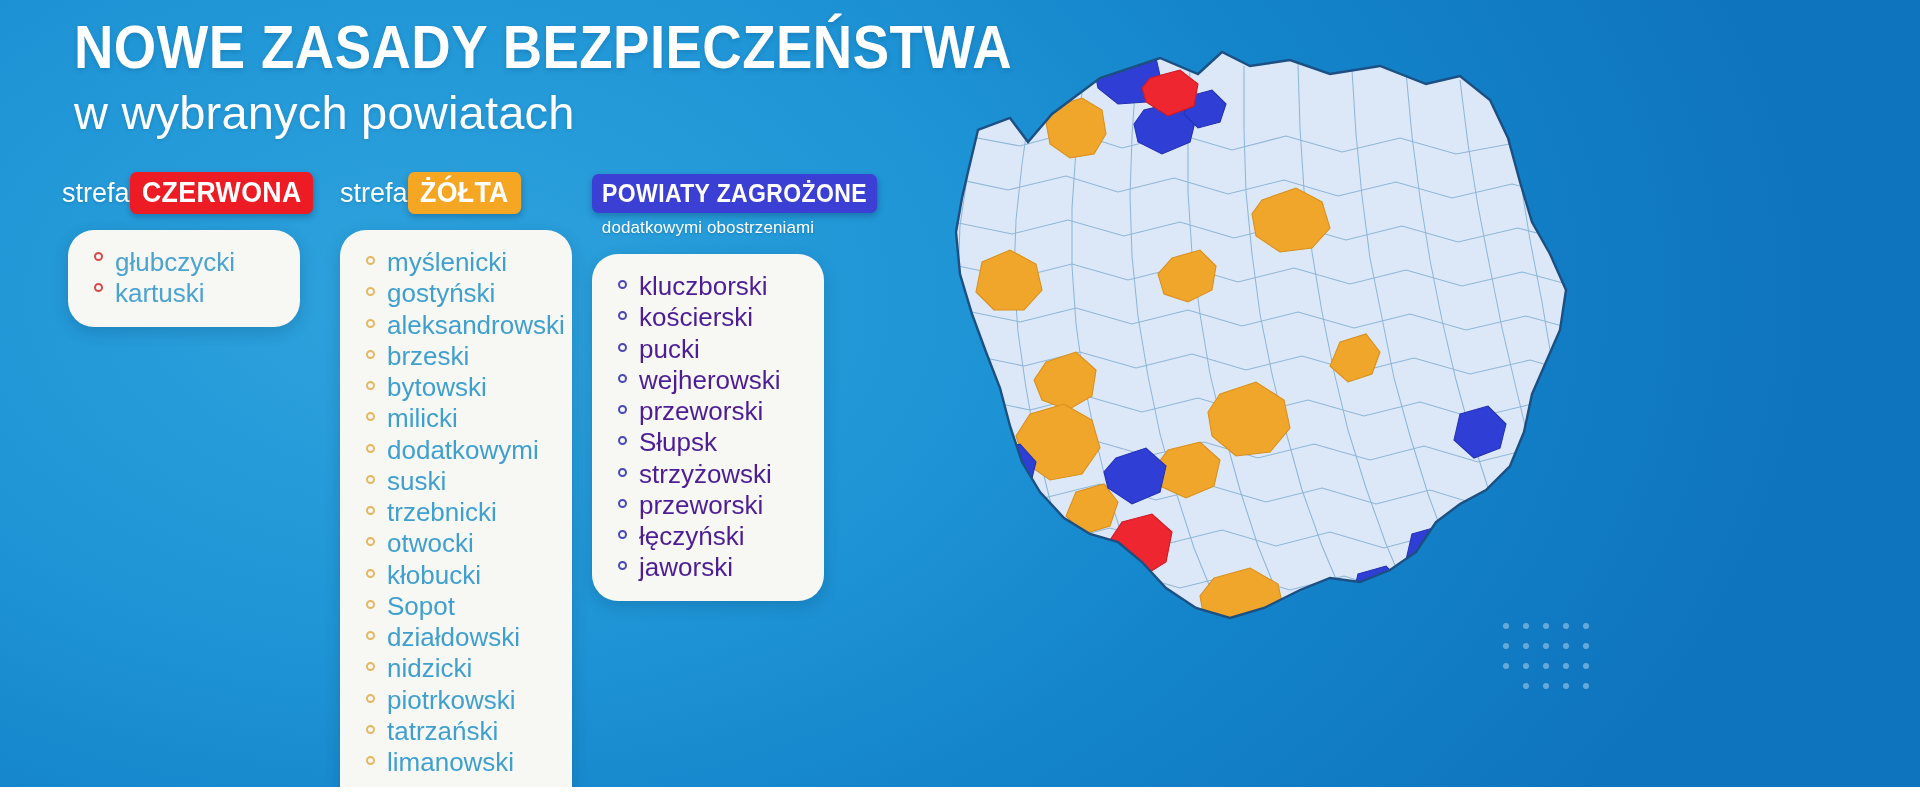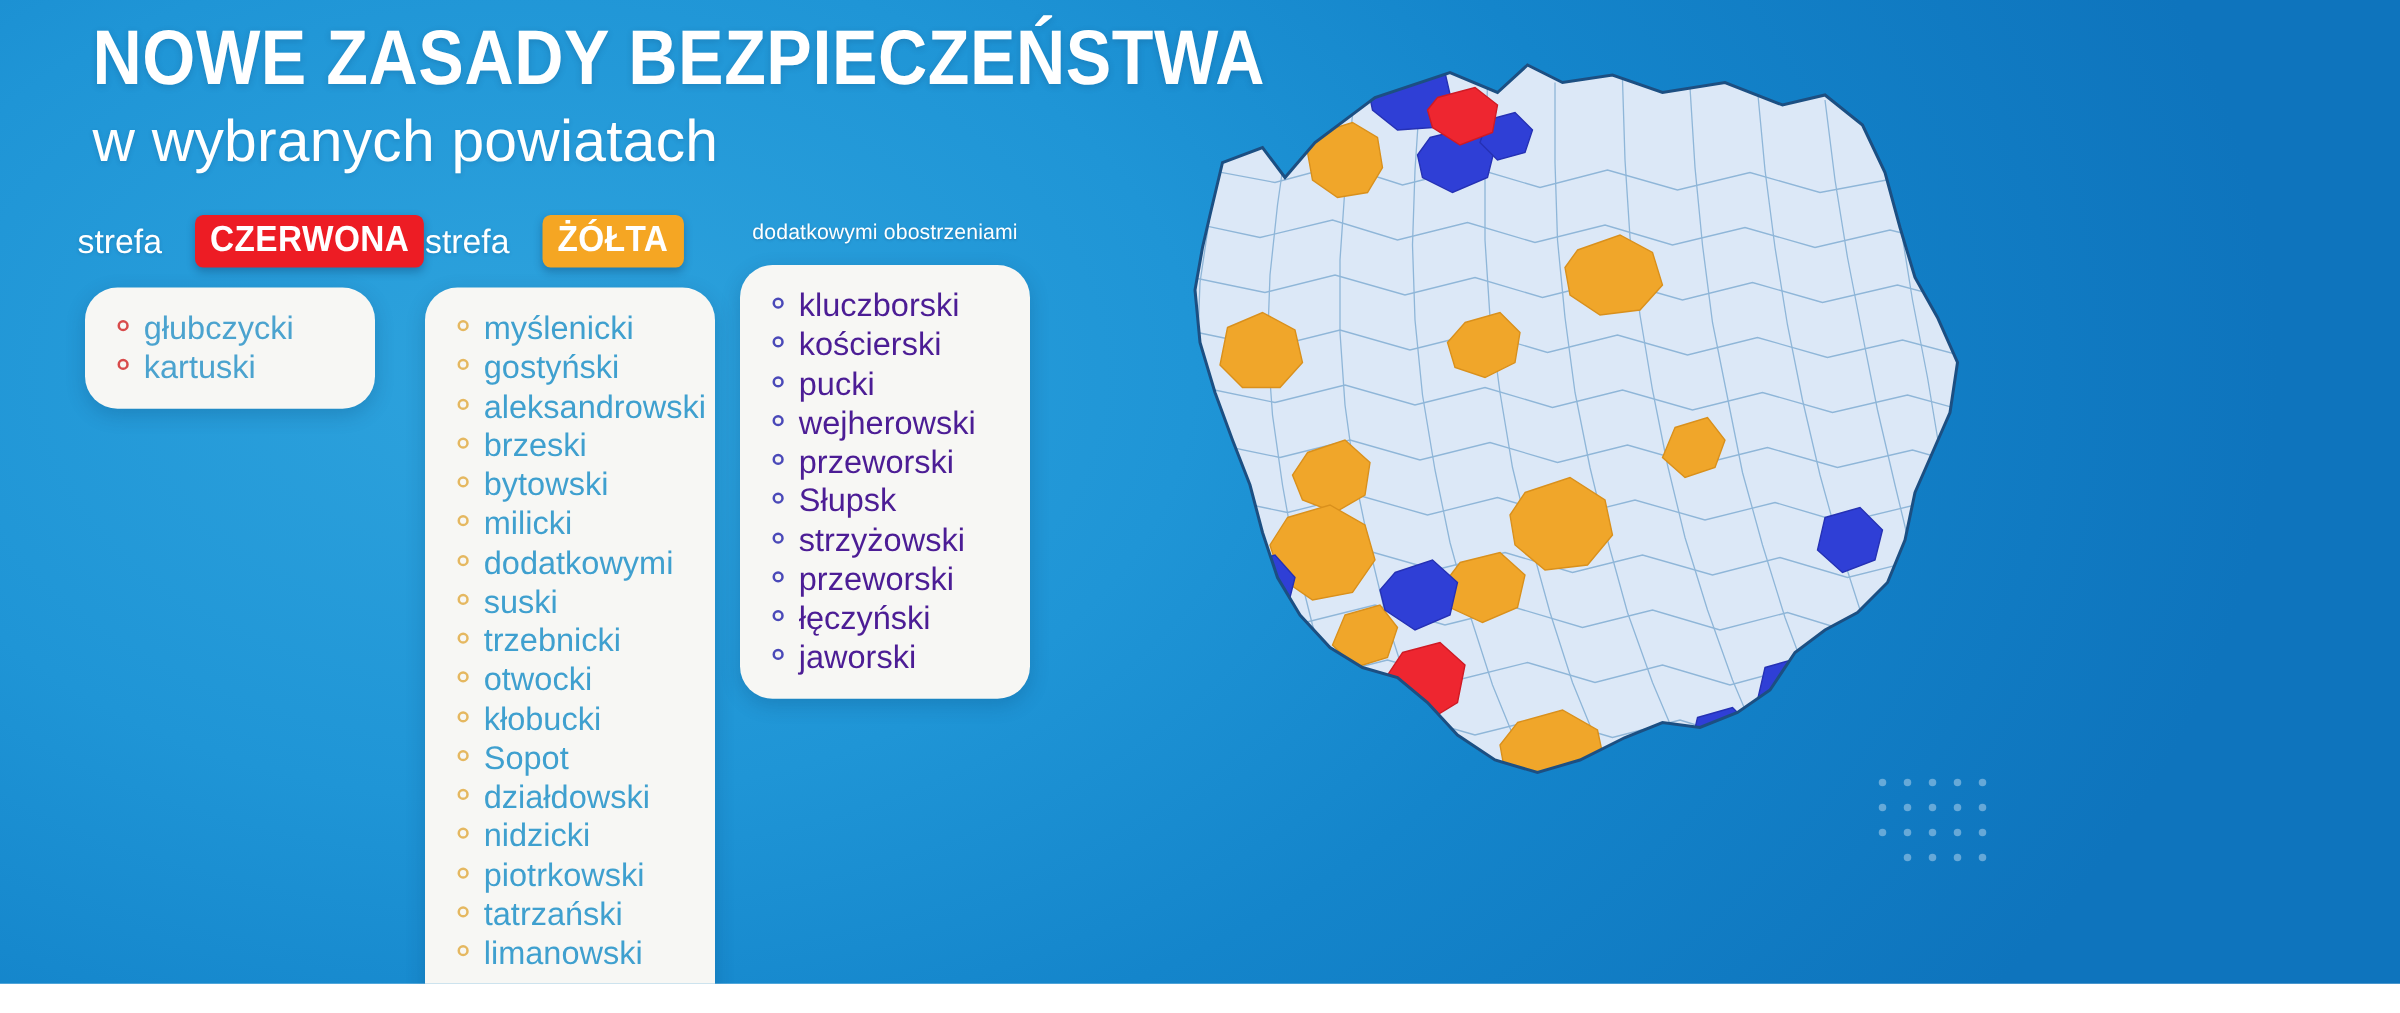--- a/index.html
+++ b/index.html
@@ -39,21 +39,21 @@
     white-space: nowrap;
     text-shadow: 0 1px 4px rgba(0,40,80,0.15);
   }
 
   
   .col { position: absolute; }
   #col-red    { left: 62px;  top: 172px; width: 300px; }
   #col-yellow { left: 340px; top: 172px; width: 245px; }
   #col-blue   { left: 592px; top: 172px; width: 245px; }
 
-  .badge-row { display: flex; align-items: center; gap: 26px; height: 42px; }
+  .badge-row { display: flex; align-items: center; gap: 0; height: 42px; }
   .badge-label {
     font-size: 27px; color: #ffffff; font-weight: 400;
     text-shadow: 0 1px 3px rgba(0,40,80,0.2);
   }
   .badge {
     font-family: "Liberation Sans Narrow", "Liberation Sans", sans-serif;
     font-weight: 700;
     color: #ffffff;
     border-radius: 7px;
     padding: 4px 13px 5px 13px;
@@ -102,21 +102,21 @@
     padding: 1px 0;
   }
   .bullet {
     flex: 0 0 auto;
     width: 9px; height: 9px;
     border-radius: 50%;
     border: 2px solid currentColor;
     position: relative;
     top: -6px;
   }
-  #card-red .list li   { color: #4ba3cf; }
+  #card-red .list li   { color: #4ba3cf; align-items: center; }
   #card-red .bullet    { color: #d84b4b; }
   #card-yellow .list li{ color: #3fa0cf; }
   #card-yellow .bullet { color: #e5b860; }
   #card-blue .list li  { color: #4c1d95; }
   #card-blue .bullet   { color: #4a49b8; }
 
   
   #map-wrap {
     position: absolute;
     left: 860px; top: 22px;
@@ -232,20 +232,23 @@
           </li>
           <li>
             <span class="bullet"></span>
             <span>limanowski</span>
           </li>
         </ul>
     </div>
   </div>
 
   <div class="col" id="col-blue">
+    <div class="badge-row">
+      <span class="badge blue">POWIATY ZAGROŻONE</span>
+    </div>
     <div id="blue-badge-sub">dodatkowymi obostrzeniami</div>
     <div class="card" id="card-blue">
       <ul class="list" id="list-blue">
           <li>
             <span class="bullet"></span>
             <span>kluczborski</span>
           </li>
           <li>
             <span class="bullet"></span>
             <span>kościerski</span>

